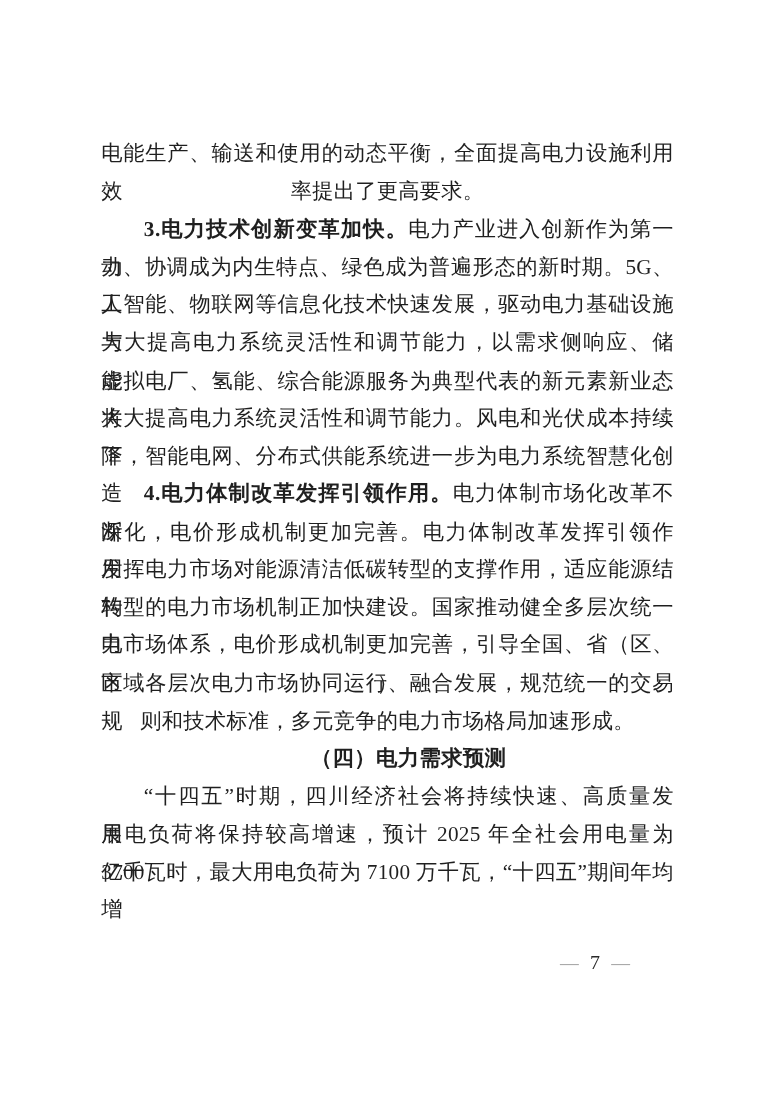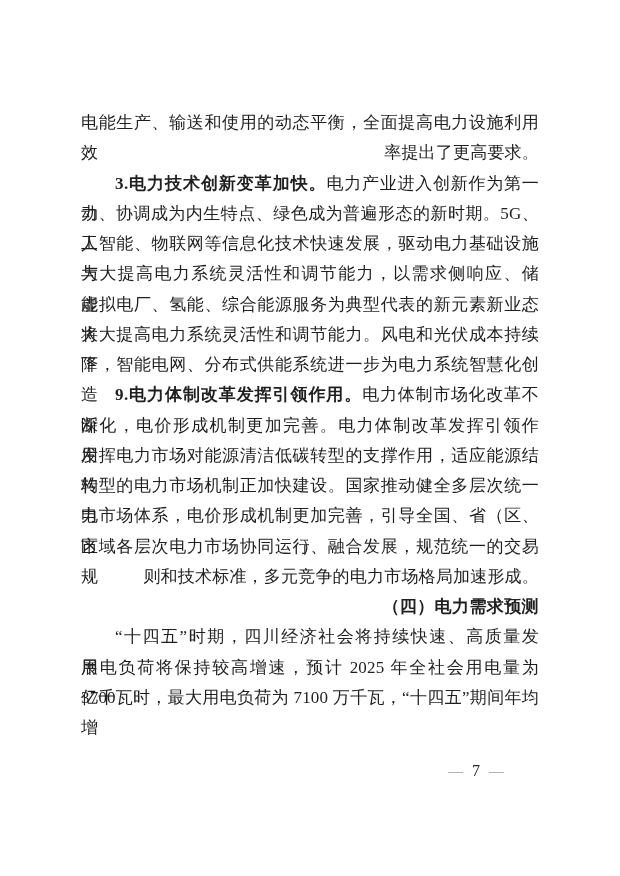--- a/index.html
+++ b/index.html
@@ -19,21 +19,21 @@
     position: absolute;
     left: 81px;
     top: 108px;
     width: 458px;
   }
   .line {
     font-size: 17px;
     line-height: 30.25px;
     height: 30.25px;
     color: #1f1f1f;
-    text-align: right;
+    text-align: center;
     white-space: nowrap;
     letter-spacing: 0.2px;
   }
   .line.justify {
     white-space: normal;
     text-align: justify;
     text-align-last: justify;
   }
   .line.indent {
     text-indent: 34px;
@@ -64,21 +64,21 @@
   <div class="text-block">
       <div class="line justify"><span>电能生产、输送和使用的动态平衡，全面提高电力设施利用效</span></div>
       <div class="line"><span>率提出了更高要求。</span></div>
       <div class="line justify indent"><span class="bold">3.电力技术创新变革加快。</span><span>电力产业进入创新作为第一动</span></div>
       <div class="line justify"><span>力、协调成为内生特点、绿色成为普遍形态的新时期。5G、人</span></div>
       <div class="line justify"><span>工智能、物联网等信息化技术快速发展，驱动电力基础设施与</span></div>
       <div class="line justify"><span>大大提高电力系统灵活性和调节能力，以需求侧响应、储能、</span></div>
       <div class="line justify"><span>虚拟电厂、氢能、综合能源服务为典型代表的新元素新业态将</span></div>
       <div class="line justify"><span>大大提高电力系统灵活性和调节能力。风电和光伏成本持续下</span></div>
       <div class="line justify"><span>降，智能电网、分布式供能系统进一步为电力系统智慧化创造</span></div>
-      <div class="line justify indent"><span class="bold">9.电力体制改革发挥引领作用。</span><span>电力体制市场化改革不断</span></div>
+      <div class="line justify indent"><span class="bold">4.电力体制改革发挥引领作用。</span><span>电力体制市场化改革不断</span></div>
       <div class="line justify"><span>深化，电价形成机制更加完善。电力体制改革发挥引领作用，</span></div>
       <div class="line justify"><span>发挥电力市场对能源清洁低碳转型的支撑作用，适应能源结构</span></div>
       <div class="line justify"><span>转型的电力市场机制正加快建设。国家推动健全多层次统一电</span></div>
       <div class="line justify"><span>力市场体系，电价形成机制更加完善，引导全国、省（区、市）、</span></div>
       <div class="line justify"><span>区域各层次电力市场协同运行、融合发展，规范统一的交易规</span></div>
       <div class="line"><span>则和技术标准，多元竞争的电力市场格局加速形成。</span></div>
       <div class="line indent"><span class="bold">（四）电力需求预测</span></div>
       <div class="line justify indent"><span>“十四五”时期，四川经济社会将持续快速、高质量发展，</span></div>
       <div class="line justify"><span>用电负荷将保持较高增速，预计 2025 年全社会用电量为 3700</span></div>
       <div class="line justify"><span>亿千瓦时，最大用电负荷为 7100 万千瓦，“十四五”期间年均增</span></div>

